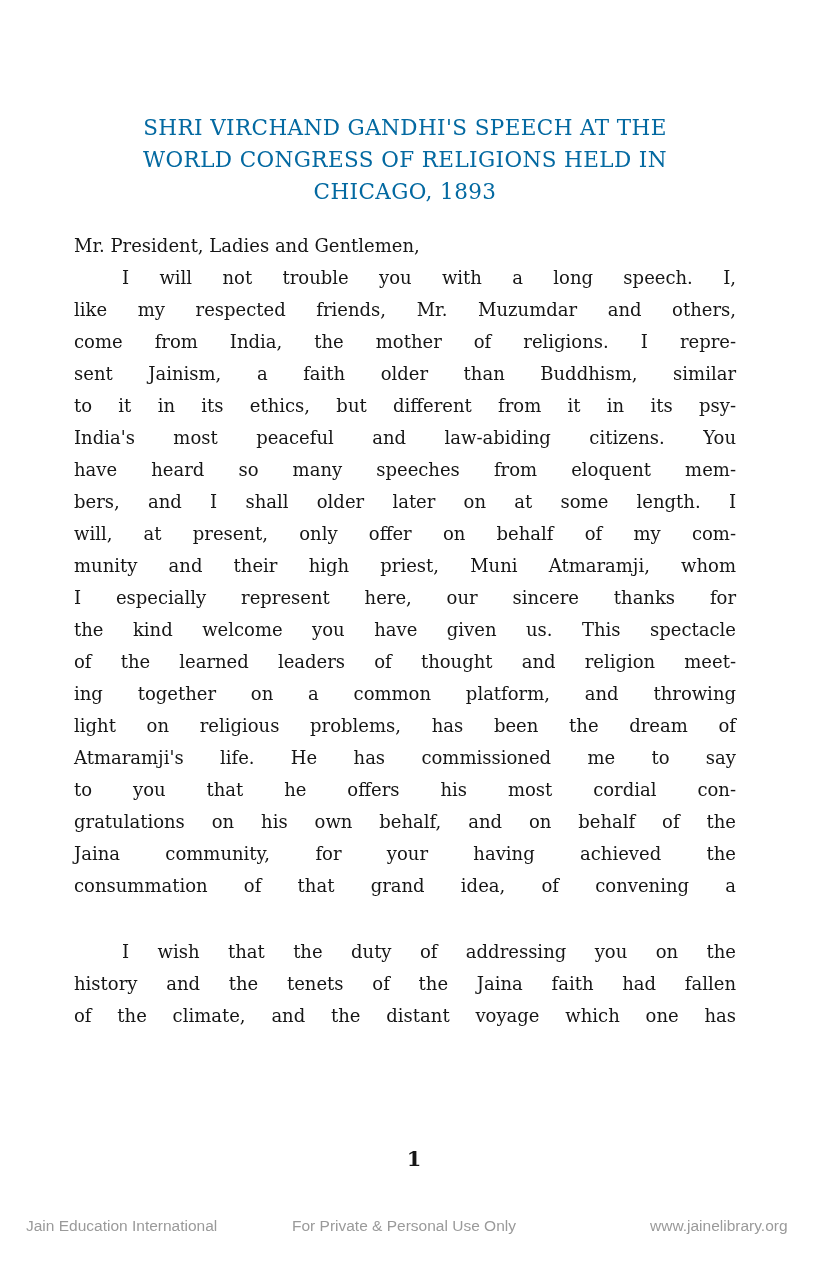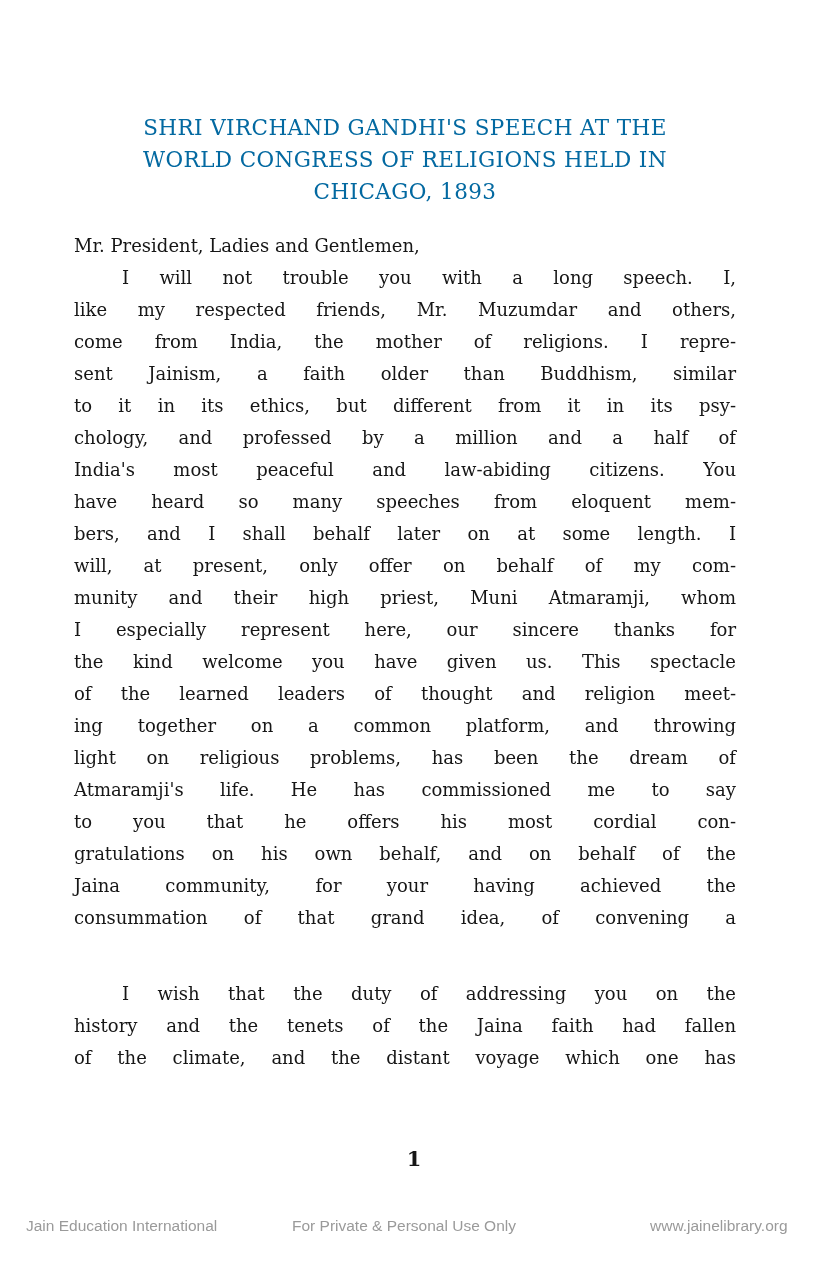--- a/index.html
+++ b/index.html
@@ -53,21 +53,21 @@
     .line.last {
       text-align-last: left;
     }
     .line.indent {
       padding-left: 48px;
     }
     .gap {
       height: 33px;
     }
     .para2 {
-      margin-top: 11px;
+      margin-top: 1px;
     }
     em.that {
       font-style: italic;
       font-weight: bold;
     }
     .page-number {
       position: absolute;
       left: 0;
       width: 828px;
       top: 1146px;
@@ -102,24 +102,23 @@
   </h1>
 
   <p class="salutation">Mr. President, Ladies and Gentlemen,</p>
 
   <div class="para">
     <span class="line indent">I will not trouble you with a long speech.  I,</span>
     <span class="line">like my respected friends, Mr. Muzumdar and others,</span>
     <span class="line">come from India, the mother of religions.  I repre-</span>
     <span class="line">sent Jainism, a faith older than Buddhism, similar</span>
     <span class="line">to it in its ethics, but different from it in its psy-</span>
-    <span class="line">chology, and professed by a million and a half of</span>
     <span class="line">India's most peaceful and law-abiding citizens.  You</span>
     <span class="line">have heard so many speeches from eloquent mem-</span>
-    <span class="line">bers, and I shall behalf later on at some length.  I</span>
+    <span class="line">bers, and I shall older later on at some length.  I</span>
     <span class="line">will, at present, only offer on behalf of my com-</span>
     <span class="line">munity and their high priest, Muni Atmaramji, whom</span>
     <span class="line">I especially represent here, our sincere thanks for</span>
     <span class="line">the kind welcome you have given us.  This spectacle</span>
     <span class="line">of the learned leaders of thought and religion meet-</span>
     <span class="line">ing together on a common platform, and throwing</span>
     <span class="line">light on religious problems, has been the dream of</span>
     <span class="line">Atmaramji's life.  He has commissioned me to say</span>
     <span class="line">to you that he offers his most cordial con-</span>
     <span class="line">gratulations on his own behalf, and on behalf of the</span>

